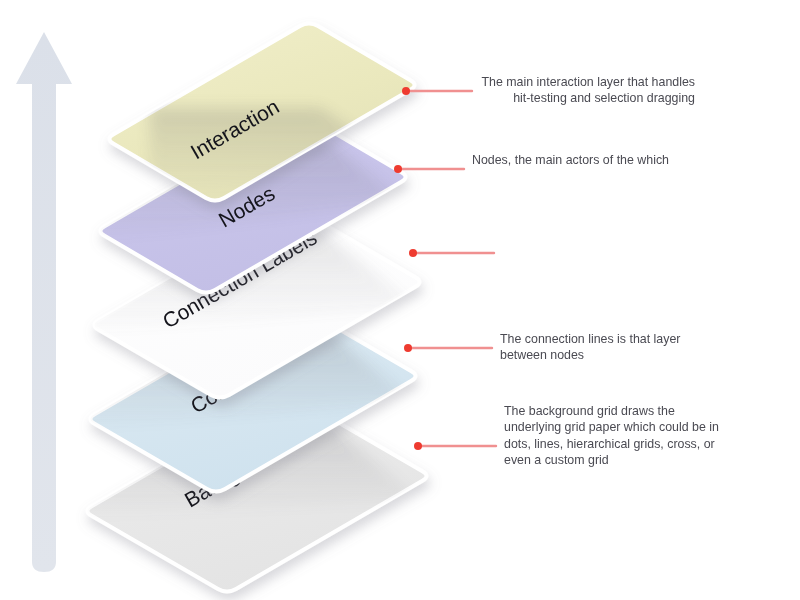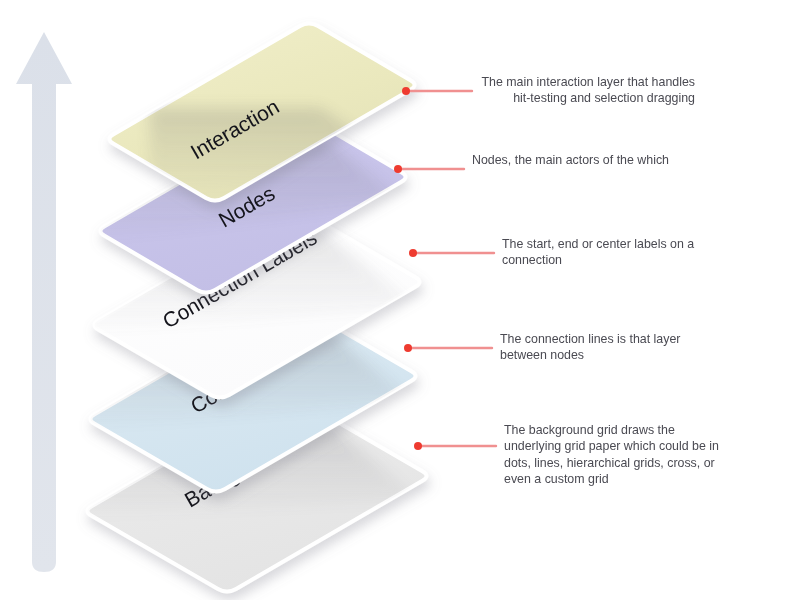--- a/index.html
+++ b/index.html
@@ -179,19 +179,18 @@
         <line x1="418" y1="446" x2="496" y2="446" stroke="#f09090" stroke-width="2.4" stroke-linecap="round"></line>
         <circle cx="418" cy="446" r="4" fill="#ee3b30"></circle>
       </g>
     </g>
   </svg>
 
   <div class="annotation" style="left:480px; top:74px;text-align:right;">The main interaction layer that handles hit-testing and selection dragging</div>
 
   <div class="annotation" style="left:472px; top:152px;">Nodes, the main actors of the which</div>
 
-  <div class="annotation" style="left:502px; top:236px;">The start, end or center labels on a connection</div>
 
   <div class="annotation" style="left:500px; top:331px;">The connection lines is that layer between nodes</div>
 
-  <div class="annotation" style="left:504px; top:422px; width:222px;">The background grid draws the underlying grid paper which could be in dots, lines, hierarchical grids, cross, or even a custom grid</div>
+  <div class="annotation" style="left:504px; top:403px; width:222px;">The background grid draws the underlying grid paper which could be in dots, lines, hierarchical grids, cross, or even a custom grid</div>
 
 </div>
 
 </body></html>

